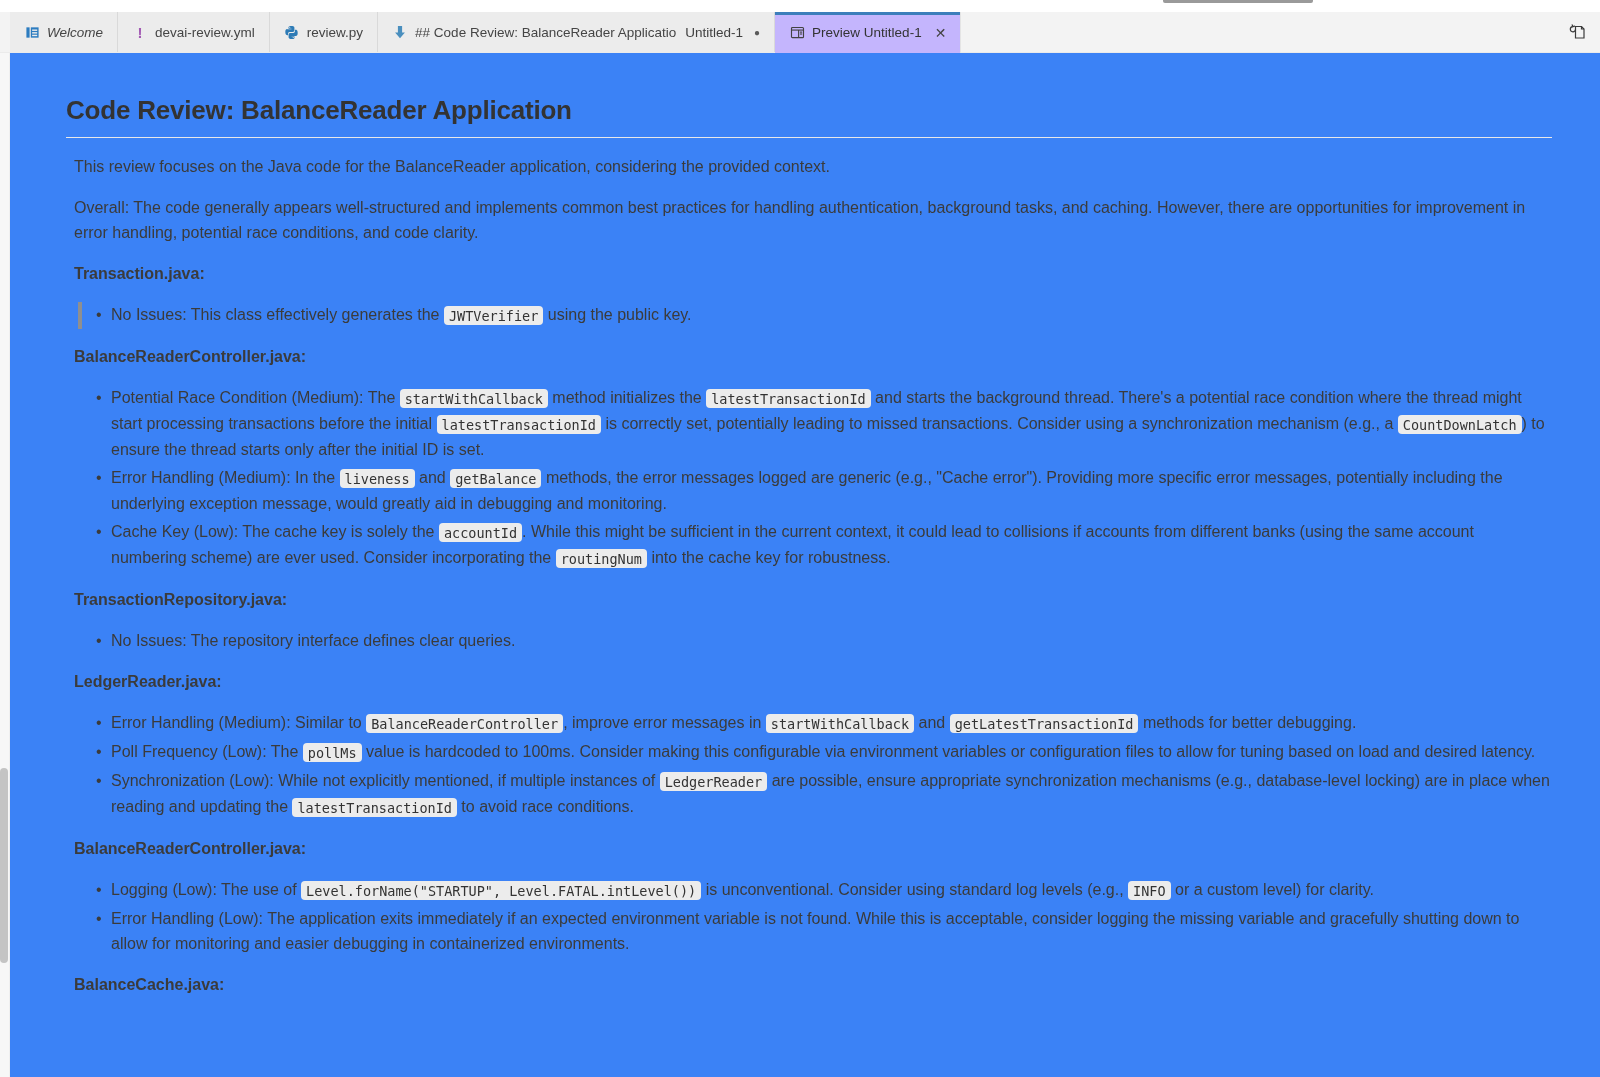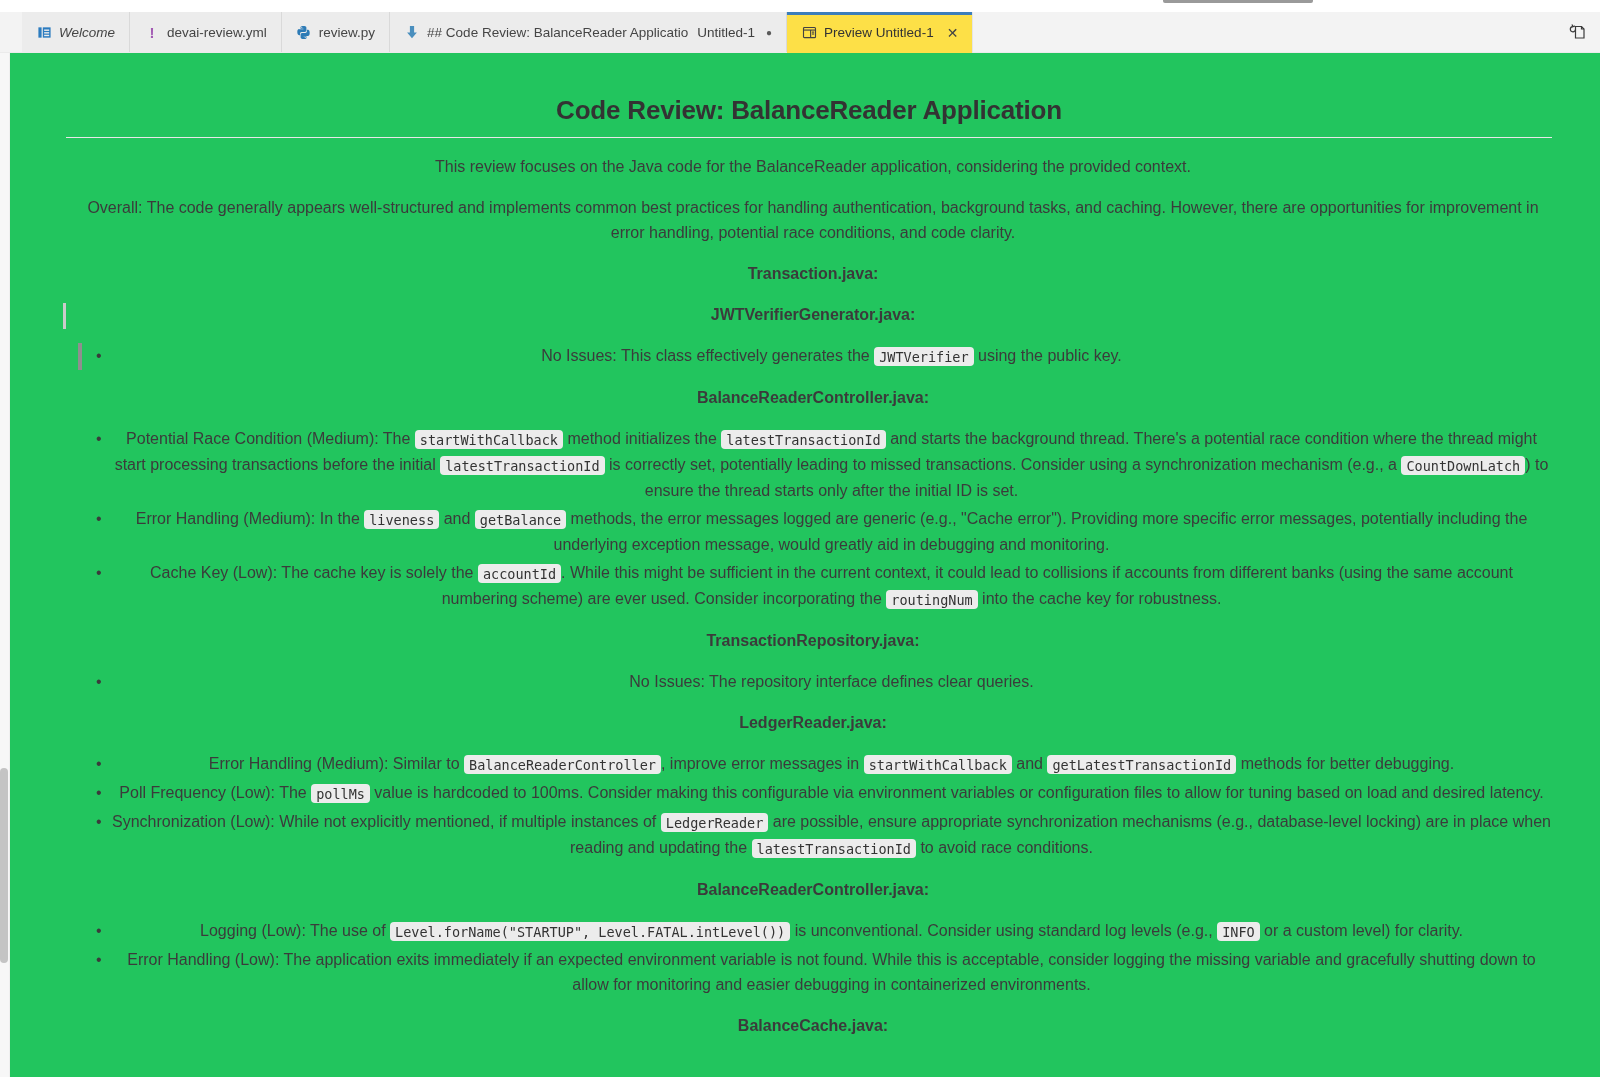--- a/index.html
+++ b/index.html
@@ -14,50 +14,50 @@
     background:#ffffff;color:var(--text);
     font-family:"Liberation Sans","DejaVu Sans",sans-serif;
   }
   
   .top-edge-line{position:absolute;top:0;left:1163px;width:150px;height:3px;background:#9a9a9a;border-radius:0 0 2px 2px;}
 
   
   .tabbar{
     position:absolute;top:12px;left:0;right:0;height:41px;
     background:#f3f3f3;border-bottom:1px solid #ebebeb;
-    display:flex;align-items:stretch;padding-left:22px;
+    display:flex;align-items:stretch;padding-left:10px;
   }
   .tab{
     display:flex;align-items:center;gap:7px;padding:0 14px;
     background:#ececec;border-right:1px solid #d9d9d9;
     font-size:13.5px;color:#454545;white-space:nowrap;position:relative;cursor:pointer;
   }
-  .tab.active{background:#fde047;color:#333;margin-bottom:-1px;border-right:1px solid #e4e4e4;}
+  .tab.active{background:#c4b5fd;color:#333;margin-bottom:-1px;border-right:1px solid #e4e4e4;}
   .tab.active::before{
     content:"";position:absolute;top:0;left:0;right:0;height:2.5px;background:var(--accent);
   }
   .tab .ticon{width:16px;height:16px;display:inline-flex;align-items:center;justify-content:center;flex:none;}
   .tab .ticon svg{display:block;}
   .tab-label.italic{font-style:italic;}
   .tab-secondary{color:#404040;margin-left:2px;}
   .tab-dot{color:#5a5a5a;font-size:10px;margin-left:4px;}
   .tab-close{color:#444;font-size:14px;margin-left:6px;line-height:1;}
   .yaml-glyph{color:#a25ab3;font-weight:700;font-size:15px;font-family:"Liberation Sans",sans-serif;}
 
   .editor-actions{position:absolute;right:12px;top:22px;width:20px;height:20px;cursor:pointer;}
   .editor-actions svg{display:block;}
 
   
   .left-rail{position:absolute;top:53px;left:0;width:10px;bottom:0;background:#f7f7f7;border-right:1px solid #efefef;}
   .scroll-thumb{position:absolute;left:0;top:715px;width:8px;height:195px;background:#c4c4c4;border-radius:5px;cursor:pointer;}
 
   
   .content{
-    position:absolute;top:53px;left:10px;right:0;bottom:0;background:#22c55e;
-    padding:42px 48px 0 56px;overflow:hidden;text-align:center;
+    position:absolute;top:53px;left:10px;right:0;bottom:0;background:#3b82f6;
+    padding:42px 48px 0 56px;overflow:hidden;
   }
   h1{
     font-size:26px;font-weight:700;margin:0 0 16px 0;padding-bottom:11px;
     border-bottom:1px solid #e8e8e8;color:#333;letter-spacing:-0.2px;
   }
   .content p{margin:0 0 16px 8px;font-size:16px;line-height:25px;}
   .content p.section{font-weight:700;}
   .content ul{margin:0 0 16px 0;padding-left:45px;list-style:none;}
   .content li{position:relative;font-size:16px;line-height:25px;margin-bottom:3px;}
   .content li::before{content:"•";position:absolute;left:-15px;top:0;}
@@ -141,21 +141,20 @@
 <div class="left-rail">
   <div class="scroll-thumb"></div>
 </div>
 
 <div class="content">
   <h1>Code Review: BalanceReader Application</h1>
   <div>
       <p>This review focuses on the Java code for the BalanceReader application, considering the provided context.</p>
       <p><strong>Overall:</strong> The code generally appears well-structured and implements common best practices for handling authentication, background tasks, and caching. However, there are opportunities for improvement in error handling, potential race conditions, and code clarity.</p>
       <p class="section">Transaction.java:</p>
-      <p class="section mark-light">JWTVerifierGenerator.java:</p>
       <ul>
         <li class="mark-dark"><strong>No Issues:</strong> This class effectively generates the <code>JWTVerifier</code> using the public key.</li>
       </ul>
       <p class="section">BalanceReaderController.java:</p>
       <ul>
         <li><strong>Potential Race Condition (Medium):</strong> The <code>startWithCallback</code> method initializes the <code>latestTransactionId</code> and starts the background thread. There's a potential race condition where the thread might start processing transactions before the initial <code>latestTransactionId</code> is correctly set, potentially leading to missed transactions. Consider using a synchronization mechanism (e.g., a <code>CountDownLatch</code>) to ensure the thread starts only after the initial ID is set.</li>
         <li><strong>Error Handling (Medium):</strong> In the <code>liveness</code> and <code>getBalance</code> methods, the error messages logged are generic (e.g., "Cache error"). Providing more specific error messages, potentially including the underlying exception message, would greatly aid in debugging and monitoring.</li>
         <li><strong>Cache Key (Low):</strong> The cache key is solely the <code>accountId</code>. While this might be sufficient in the current context, it could lead to collisions if accounts from different banks (using the same account numbering scheme) are ever used. Consider incorporating the <code>routingNum</code> into the cache key for robustness.</li>
       </ul>
       <p class="section">TransactionRepository.java:</p>

